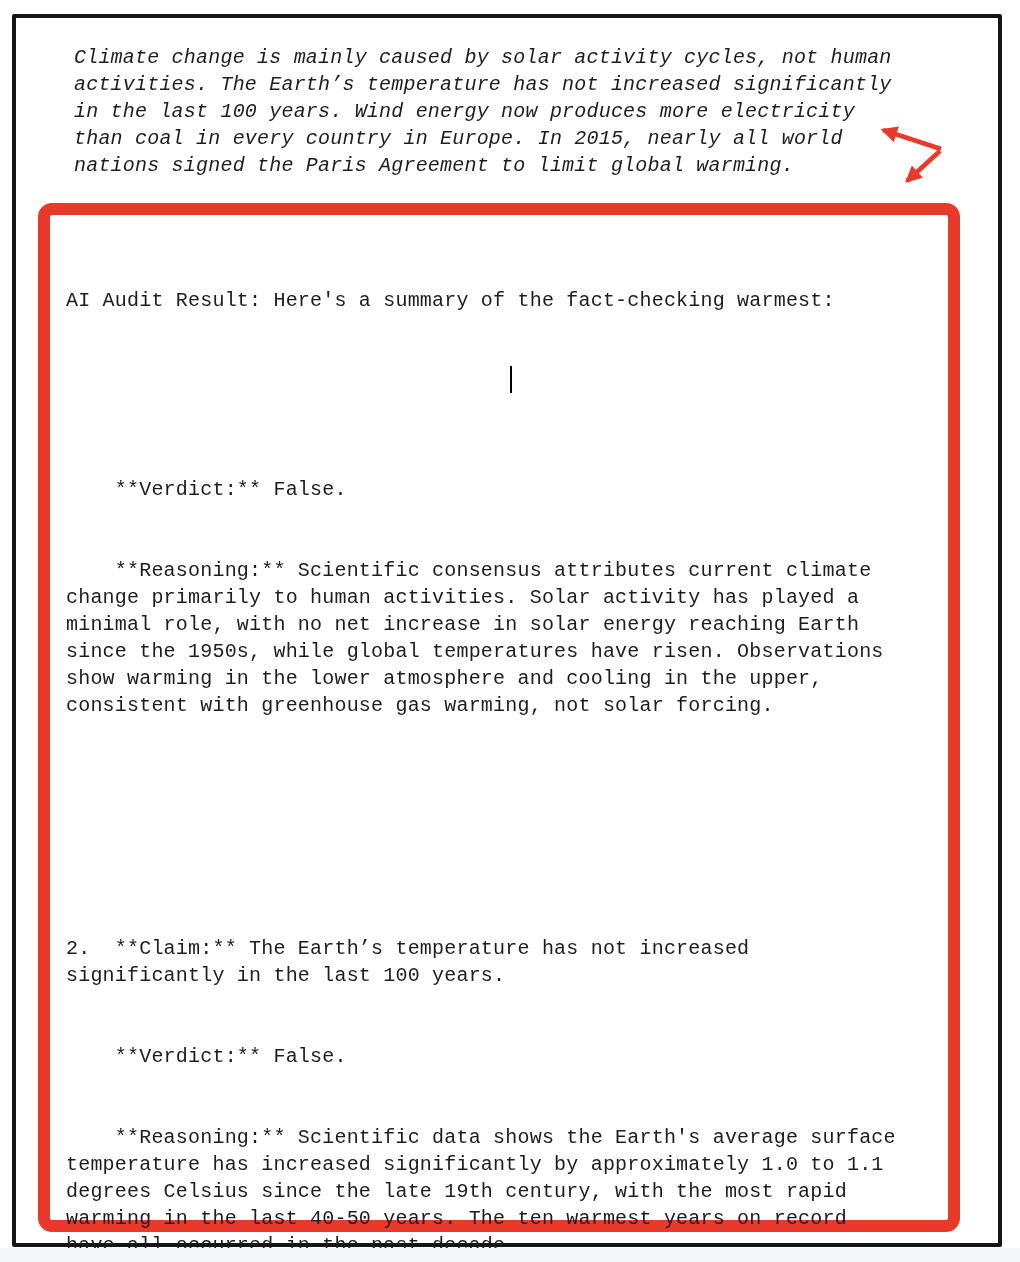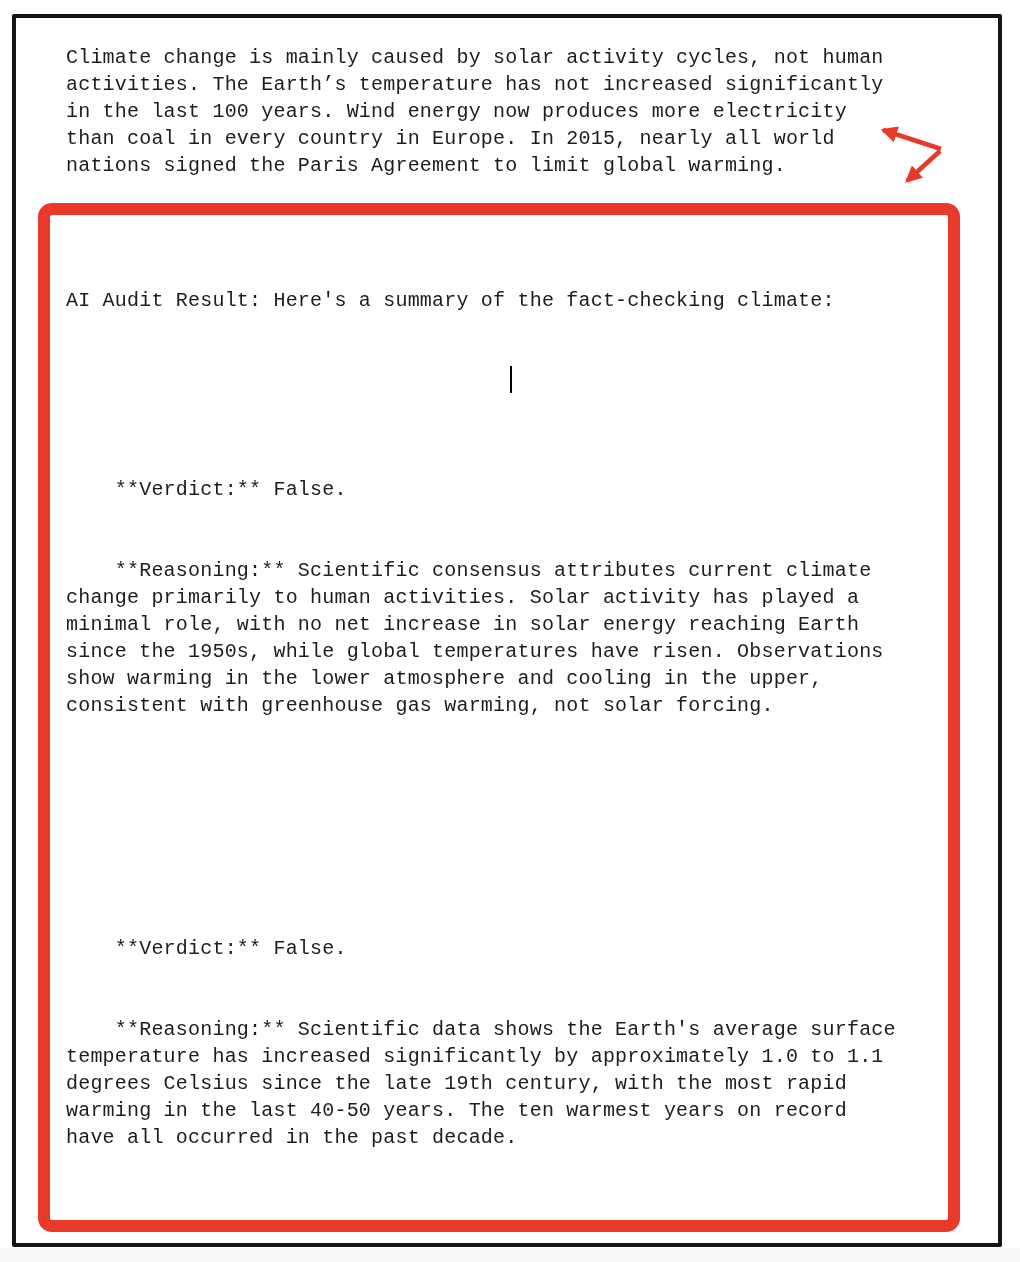--- a/index.html
+++ b/index.html
@@ -29,21 +29,21 @@
   }
   .mono-text{
     font-size:20px;
     line-height:27px;
     letter-spacing:0.2px;
     white-space:pre;
     color:var(--text);
   }
   .intro{
     position:absolute;
-    left:66px;top:44px;
+    left:74px;top:44px;font-style:italic;
   }
   .arrows{
     position:absolute;
     left:858px;top:104px;
     width:112px;height:98px;
   }
   .audit-box{
     position:absolute;
     left:38px;top:203px;
     width:922px;height:1029px;
@@ -94,33 +94,35 @@
       <line x1="83" y1="45" x2="25" y2="26" stroke="#e8392b" stroke-width="4.6" marker-end="url(#ah)"></line>
     </g>
     <g>
       <line x1="82" y1="47" x2="49" y2="77" stroke="#e8392b" stroke-width="4.6" marker-end="url(#ah)"></line>
     </g>
   </svg>
 
   <div class="audit-box"></div>
 
   <div class="audit-content mono-text">
-    <div class="audit-header">AI Audit Result: Here's a summary of the fact-checking climate:</div>
+    <div class="audit-header">AI Audit Result: Here's a summary of the fact-checking warmest:</div>
 
     <div class="section">
       <div>    **Verdict:** False.</div>
       <div>    **Reasoning:** Scientific consensus attributes current climate
 change primarily to human activities. Solar activity has played a
 minimal role, with no net increase in solar energy reaching Earth
 since the 1950s, while global temperatures have risen. Observations
 show warming in the lower atmosphere and cooling in the upper,
 consistent with greenhouse gas warming, not solar forcing.</div>
     </div>
 
     <div class="section">
+      <div>2.  **Claim:** The Earth’s temperature has not increased
+significantly in the last 100 years.</div>
       <div>    **Verdict:** False.</div>
       <div>    **Reasoning:** Scientific data shows the Earth's average surface
 temperature has increased significantly by approximately 1.0 to 1.1
 degrees Celsius since the late 19th century, with the most rapid
 warming in the last 40-50 years. The ten warmest years on record
 have all occurred in the past decade.</div>
     </div>
 
     
 

